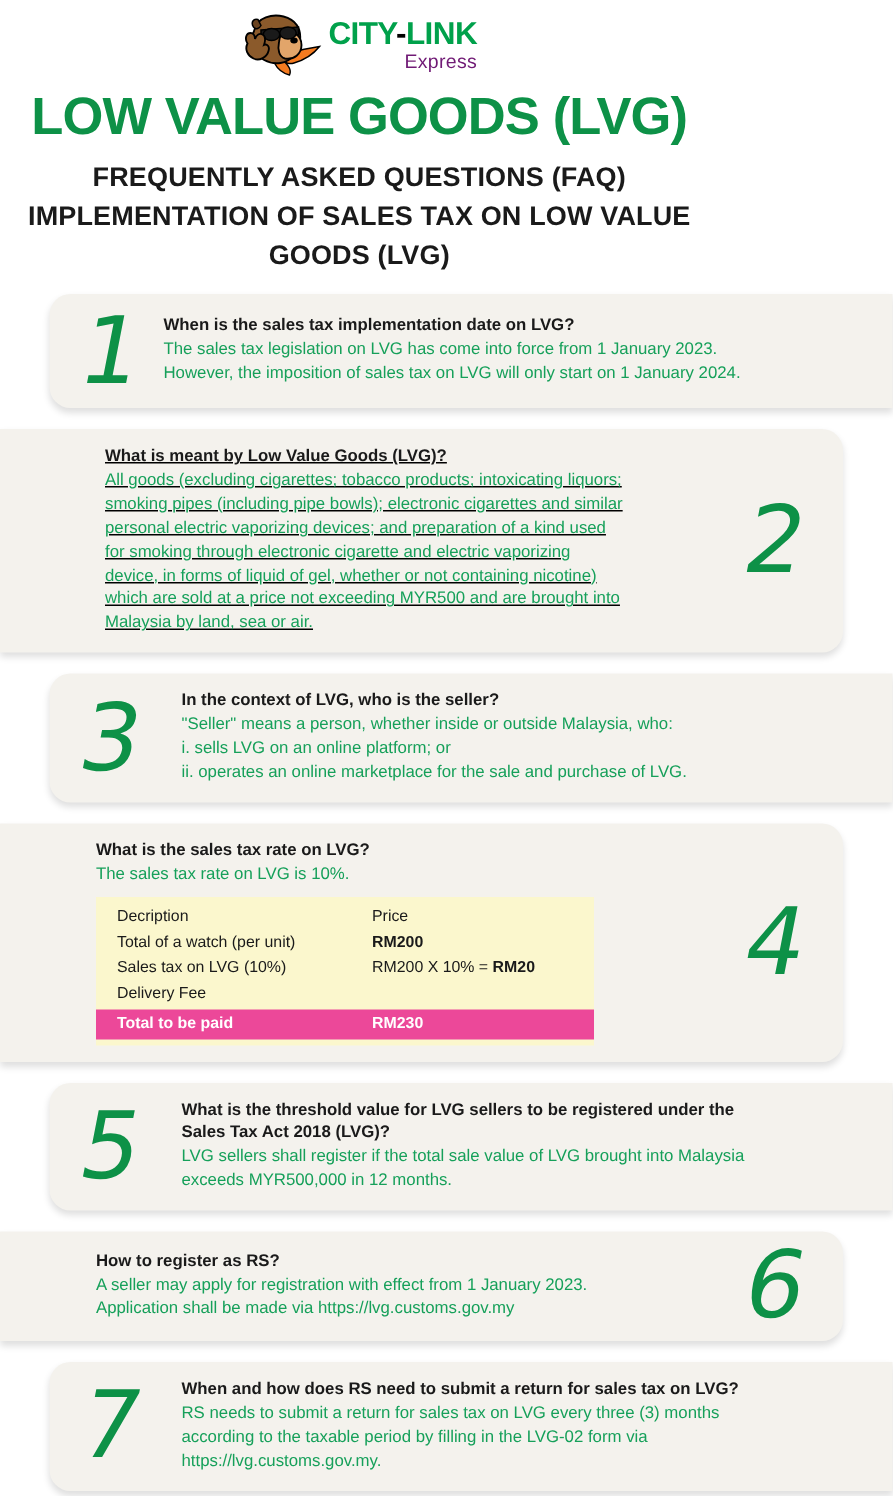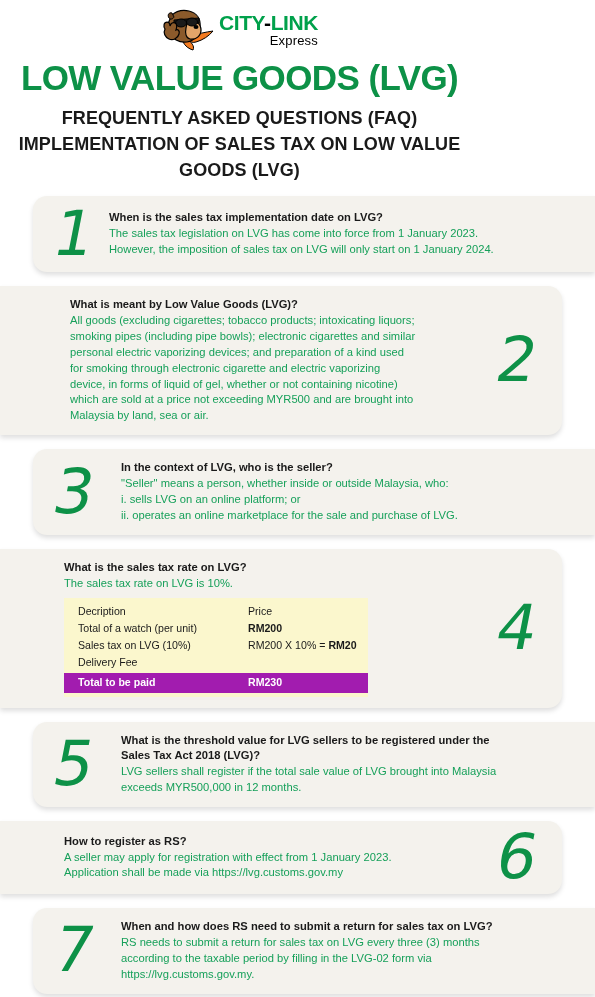--- a/index.html
+++ b/index.html
@@ -37,21 +37,21 @@
     font-size: 21px;
     font-weight: bold;
     letter-spacing: -0.4px;
     line-height: 1;
   }
   .logo-city { color: #00a14b; }
   .logo-dash { color: #000000; }
   .logo-link { color: #00a14b; }
   .logo-express {
     font-size: 13px;
-    color: #000000;
+    color: #701a75;
     letter-spacing: 0.2px;
     text-align: right;
     line-height: 1.1;
     margin-top: 1px;
   }
 
   .main-title {
     font-size: 35px;
     font-weight: bold;
     color: #0d9147;
@@ -129,35 +129,35 @@
   #card-2 { min-height: 140px; }
   #card-3 { min-height: 84px; }
   #card-4 { min-height: 130px; gap: 28px; }
   #card-5 { min-height: 82px; }
   #card-6 { min-height: 66px; align-items: center; }
   #card-7 { min-height: 82px; }
 
   
   .price-table {
     background: #fbf7cd;
-    width: 304px;
+    width: 332px;
     margin-top: 6px;
     padding: 5px 0 4px 0;
     font-size: 10.6px;
     color: #1a1a1a;
   }
   .price-row {
     display: flex;
     line-height: 1.62;
     padding: 0 0 0 14px;
   }
   .price-row .c-desc { width: 170px; flex: 0 0 170px; }
   .price-row .c-price { flex: 1 1 auto; }
   .price-row.total {
-    background: #a21caf;
+    background: #ec4899;
     color: #ffffff;
     font-weight: bold;
     padding-top: 1px;
     padding-bottom: 1px;
     margin-top: 2px;
   }
   .b { font-weight: bold; }
 </style>
 </head>
 <body>
@@ -206,21 +206,21 @@
   <div class="card odd" id="card-1">
     <div class="big-num">1</div>
     <div class="content">
       <div class="q">When is the sales tax implementation date on LVG?</div>
       <div class="a">The sales tax legislation on LVG has come into force from 1 January 2023.</div>
       <div class="a">However, the imposition of sales tax on LVG will only start on 1 January 2024.</div>
     </div>
   </div>
 
   <div class="card even" id="card-2">
-    <div class="content" style="max-width:404px;padding-left:56px;">
+    <div class="content" style="max-width:404px;padding-left:56px;text-decoration:underline;">
       <div class="q">What is meant by Low Value Goods (LVG)?</div>
       <div class="a">All goods (excluding cigarettes; tobacco products; intoxicating liquors; smoking pipes (including pipe bowls); electronic cigarettes and similar personal electric vaporizing devices; and preparation of a kind used for smoking through electronic cigarette and electric vaporizing device, in forms of liquid of gel, whether or not containing nicotine) which are sold at a price not exceeding MYR500 and are brought into Malaysia by land, sea or air.</div>
     </div>
     <div class="big-num">2</div>
   </div>
 
   <div class="card odd" id="card-3">
     <div class="big-num">3</div>
     <div class="content" style="padding-left:12px;">
       <div class="q">In the context of LVG, who is the seller?</div>

